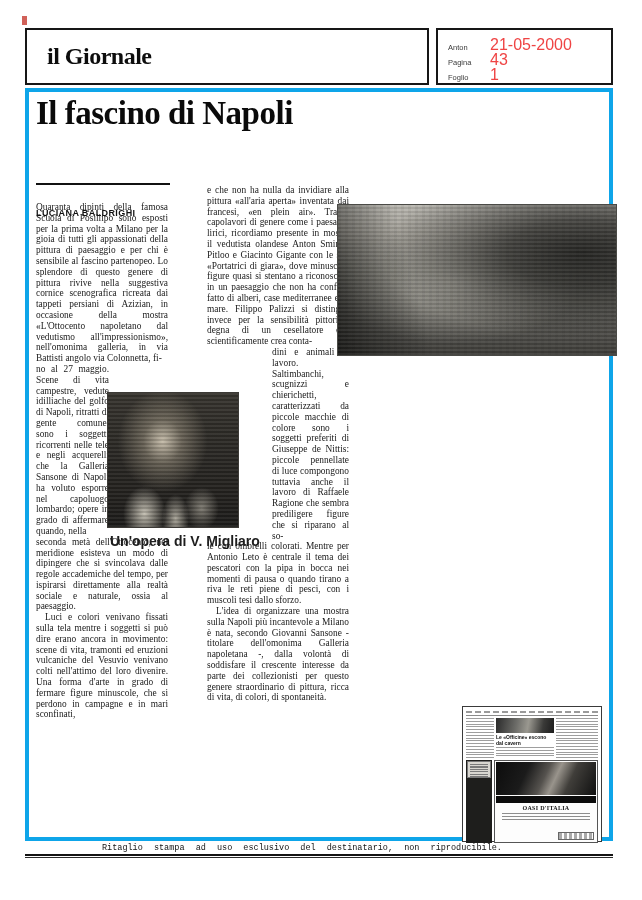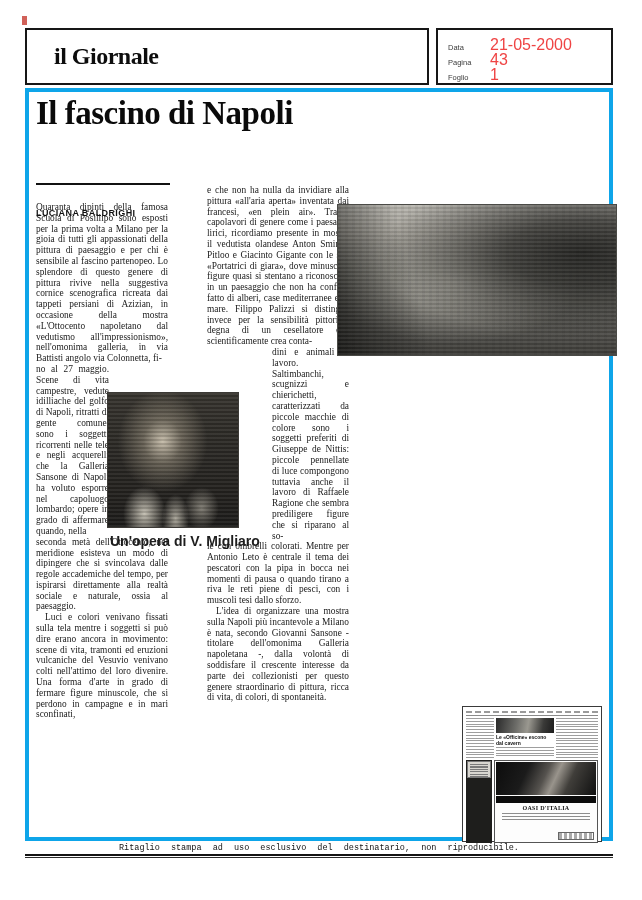--- a/index.html
+++ b/index.html
@@ -4,21 +4,21 @@
 <style>
   html,body{margin:0;padding:0;background:#ffffff;}
   #page{position:relative;width:642px;height:900px;background:#ffffff;overflow:hidden;
         font-family:"Liberation Serif",serif;color:#161616;}
 
   
   .red-mark{position:absolute;left:22px;top:16px;width:5px;height:9px;background:#c63a2f;opacity:.8;}
 
   
   .hdr-left{position:absolute;left:25px;top:28px;width:404px;height:57px;border:2px solid #161616;
-            box-sizing:border-box;display:flex;align-items:center;padding-left:27px;}
+            box-sizing:border-box;display:flex;align-items:center;padding-left:20px;}
   .masthead{font-family:"Liberation Serif",serif;font-weight:bold;font-size:24px;letter-spacing:-0.5px;color:#0d0d0d;}
   .hdr-right{position:absolute;left:436px;top:28px;width:177px;height:57px;border:2px solid #161616;
              box-sizing:border-box;padding:6px 0 0 10px;font-family:"Liberation Sans",sans-serif;}
   .meta-row{display:flex;align-items:baseline;height:15px;}
   .meta-label{width:42px;font-size:7.5px;color:#3a3a3a;}
   .meta-value{font-size:16px;color:#ef4444;}
 
   
   .main-box{position:absolute;left:25px;top:88px;width:588px;height:753px;border:4px solid #0ea5e9;box-sizing:border-box;}
 
@@ -80,39 +80,39 @@
   .mp-ad{flex:1;border:1px solid #555;box-sizing:border-box;background:#fdfdfd;display:flex;flex-direction:column;padding:1px;}
   .ad-photo{height:33px;background:linear-gradient(115deg,#0c0c0c 0%,#1b1b1b 30%,#55524e 48%,#99948c 58%,#403e3a 72%,#101010 100%);}
   .ad-banner{height:7px;background:#0c0c0c;margin-top:1px;}
   .ad-title{font-family:"Liberation Serif",serif;font-weight:bold;font-size:6px;text-align:center;color:#111;margin-top:2px;letter-spacing:.3px;}
   .ad-lines{margin:2px 6px 0 6px;height:9px;background:repeating-linear-gradient(180deg,#8e8e8e 0 1px,transparent 1px 3px);}
   .ad-foot{margin-top:auto;display:flex;align-items:center;justify-content:space-between;padding:0 2px 1px 2px;}
   .ad-logo{font-size:4.5px;font-weight:bold;color:#222;}
   .ad-box{width:34px;height:6px;border:0.5px solid #666;background:repeating-linear-gradient(90deg,#aaa 0 3px,transparent 3px 5px);}
 
   
-  .footer{position:absolute;left:25px;top:841px;width:588px;height:13px;display:flex;align-items:center;justify-content:center;
+  .footer{position:absolute;left:8px;top:841px;width:588px;height:13px;display:flex;align-items:center;justify-content:center;
           font-family:"Liberation Mono",monospace;font-size:8.5px;color:#141414;word-spacing:6px;}
   .footer-rule-a{position:absolute;left:25px;top:854px;width:588px;height:1.5px;background:#141414;}
   .footer-rule-b{position:absolute;left:25px;top:857px;width:588px;height:1px;background:#2a2a2a;}
 </style>
 </head>
 <body>
 
 <div id="page">
 
   <div class="red-mark"></div>
 
   <div class="hdr-left">
     <span class="masthead">il Giornale</span>
   </div>
 
   <div class="hdr-right">
     <div class="meta-row">
-      <span class="meta-label">Data</span>
+      <span class="meta-label">Anton</span>
       <span class="meta-value">21-05-2000</span>
     </div>
     <div class="meta-row">
       <span class="meta-label">Pagina</span>
       <span class="meta-value">43</span>
     </div>
     <div class="meta-row">
       <span class="meta-label">Foglio</span>
       <span class="meta-value">1</span>
     </div>

